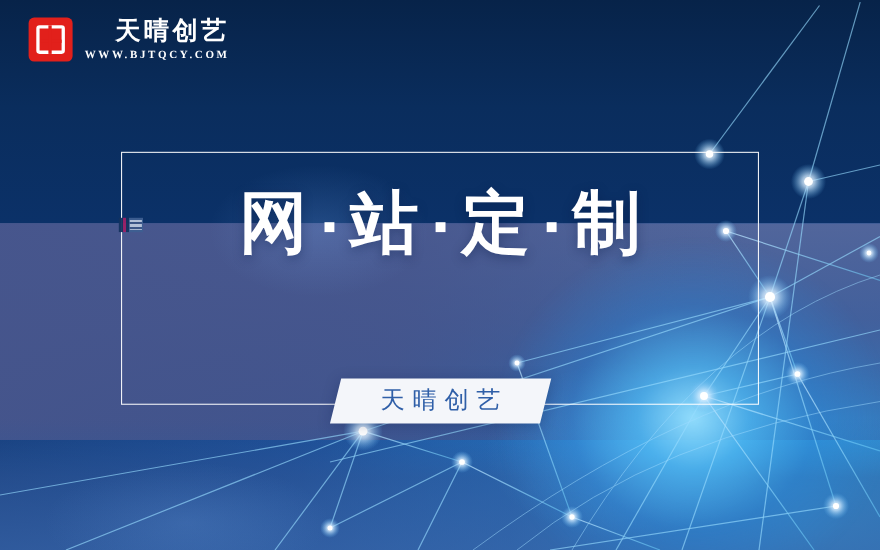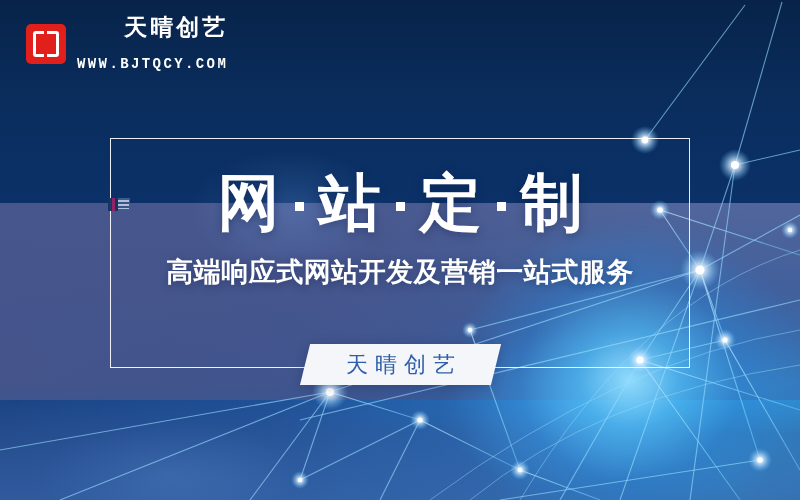--- a/index.html
+++ b/index.html
@@ -74,22 +74,22 @@
   }
   .logo-bar{
     position:absolute;left:11px;top:20px;width:19px;height:3px;background:#e2201b;
   }
   .logo-txt{display:flex;flex-direction:column;line-height:1;}
   .logo-cn{
     color:#ffffff;font-size:23px;font-weight:700;letter-spacing:3px;
     font-family:"DejaVu Sans","Liberation Sans",sans-serif;
   }
   .logo-en{
-    color:#ffffff;font-size:14px;font-weight:700;letter-spacing:2.4px;
-    margin-top:18px;font-family:Liberation Mono, monospace;
+    color:#ffffff;font-size:10px;font-weight:700;letter-spacing:2.4px;
+    margin-top:6px;font-family:Liberation Serif, serif;
   }
 
   
   .frame{
     position:absolute;left:110px;top:138px;width:580px;height:230px;
     border:1.5px solid rgba(255,255,255,0.92);
     box-sizing:border-box;
   }
 
   .content{
@@ -271,21 +271,20 @@
   <div class="content">
     <div class="title">
       <span class="ch">网</span>
       <span class="dot"></span>
       <span class="ch">站</span>
       <span class="dot"></span>
       <span class="ch">定</span>
       <span class="dot"></span>
       <span class="ch">制</span>
     </div>
-    <div class="subtitle">高端响应式网站开发及营销一站式服务</div>
   </div>
 
   <div class="artifact"></div>
 
   <div class="badge-wrap">
     <div class="badge">
       <span>天晴创艺</span>
     </div>
   </div>
 

